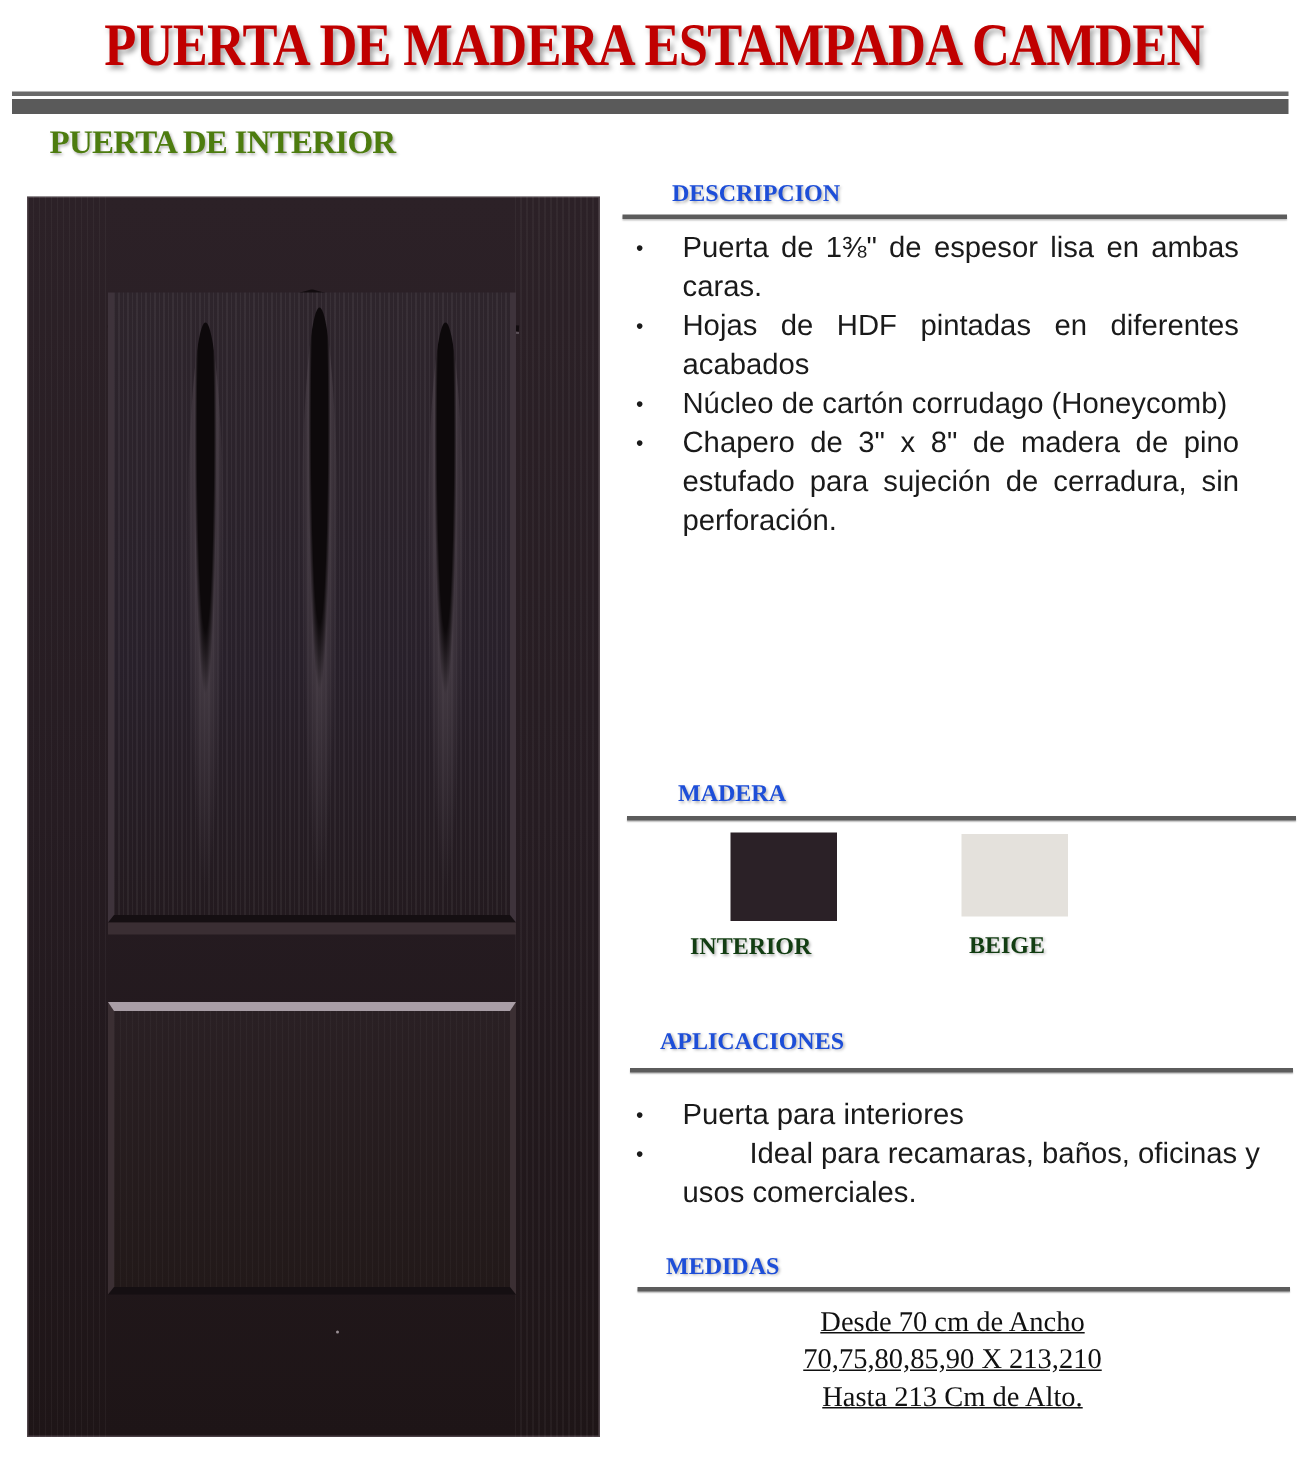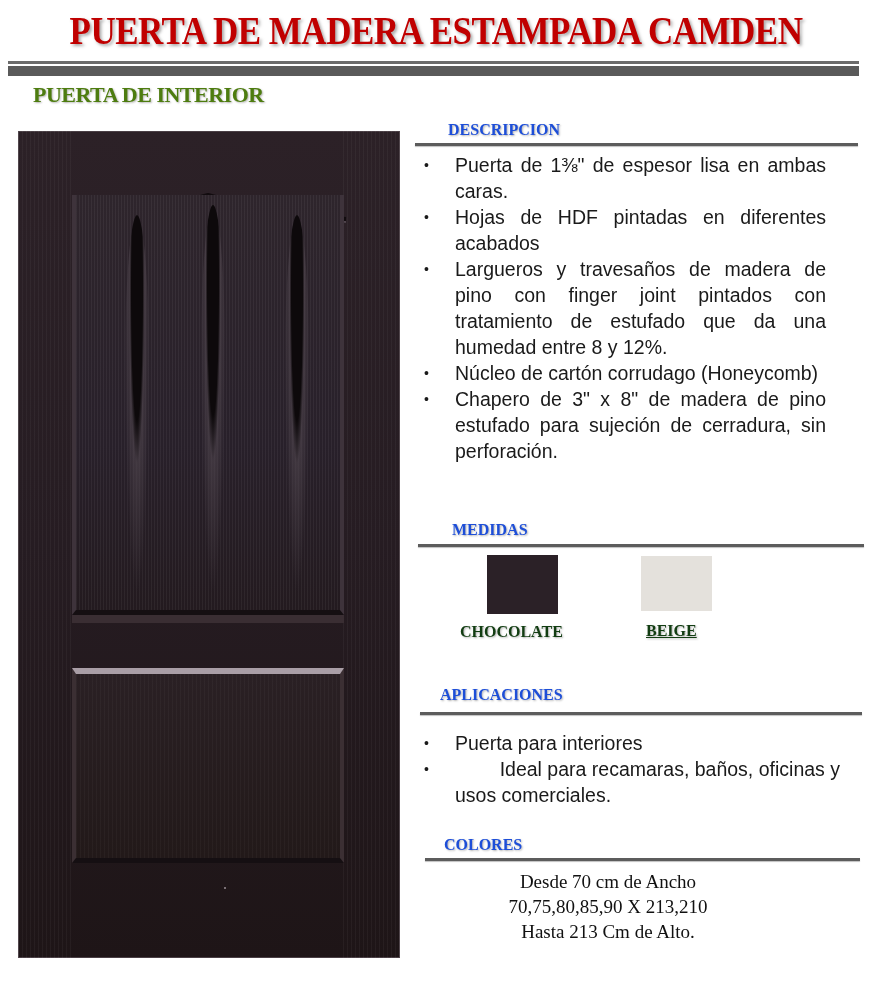--- a/index.html
+++ b/index.html
@@ -94,38 +94,37 @@
   <div class="rail" style="top:484px;"></div>
   <div class="panel-bottom"></div>
   <div class="knob"></div>
 </div>
 
 <div class="abs section-head" style="left:448px;top:121px;">DESCRIPCION</div>
 <div class="abs section-rule" style="left:415px;top:143px;width:443px;"></div>
 <ul class="abs bullets" style="left:420px;top:152px;width:406px;">
   <li>Puerta de 1⅜" de espesor lisa en ambas caras.</li>
   <li>Hojas de HDF pintadas en diferentes acabados</li>
-  <li>Largueros y travesaños de madera de pino con finger joint pintados con tratamiento de estufado que da una humedad entre 8 y 12%.</li>
   <li>Núcleo de cartón corrudago (Honeycomb)</li>
   <li>Chapero de 3" x 8" de madera de pino estufado para sujeción de cerradura, sin perforación.</li>
 </ul>
 
-<div class="abs section-head" style="left:452px;top:521px;">MEDIDAS</div>
+<div class="abs section-head" style="left:452px;top:521px;">MADERA</div>
 <div class="abs section-rule" style="left:418px;top:544px;width:446px;"></div>
 <div class="abs swatch" style="left:487px;top:555px;background:#2b2127;"></div>
 <div class="abs swatch" style="left:641px;top:556px;height:55px;background:#e4e1dc;"></div>
-<div class="abs swatch-label" style="left:460px;top:623px;">CHOCOLATE</div>
-<div class="abs swatch-label" style="left:646px;top:622px;text-decoration:underline;">BEIGE</div>
+<div class="abs swatch-label" style="left:460px;top:623px;">INTERIOR</div>
+<div class="abs swatch-label" style="left:646px;top:622px;">BEIGE</div>
 
 <div class="abs section-head" style="left:440px;top:686px;">APLICACIONES</div>
 <div class="abs section-rule" style="left:420px;top:712px;width:442px;"></div>
 <ul class="abs bullets" style="left:420px;top:730px;width:420px;">
   <li style="text-align:left;">Puerta para interiores</li>
   <li style="text-align:right;">Ideal para recamaras, baños, oficinas y usos comerciales.</li>
 </ul>
 
-<div class="abs section-head" style="left:444px;top:836px;">COLORES</div>
+<div class="abs section-head" style="left:444px;top:836px;">MEDIDAS</div>
 <div class="abs section-rule" style="left:425px;top:858px;width:435px;"></div>
-<div class="abs measures" style="left:433px;top:869px;width:350px;">
+<div class="abs measures" style="left:460px;top:869px;width:350px;text-decoration:underline;">
   <div>Desde 70 cm de Ancho</div>
   <div>70,75,80,85,90 X 213,210</div>
   <div>Hasta 213 Cm de Alto.</div>
 </div>
 
 </body></html>

